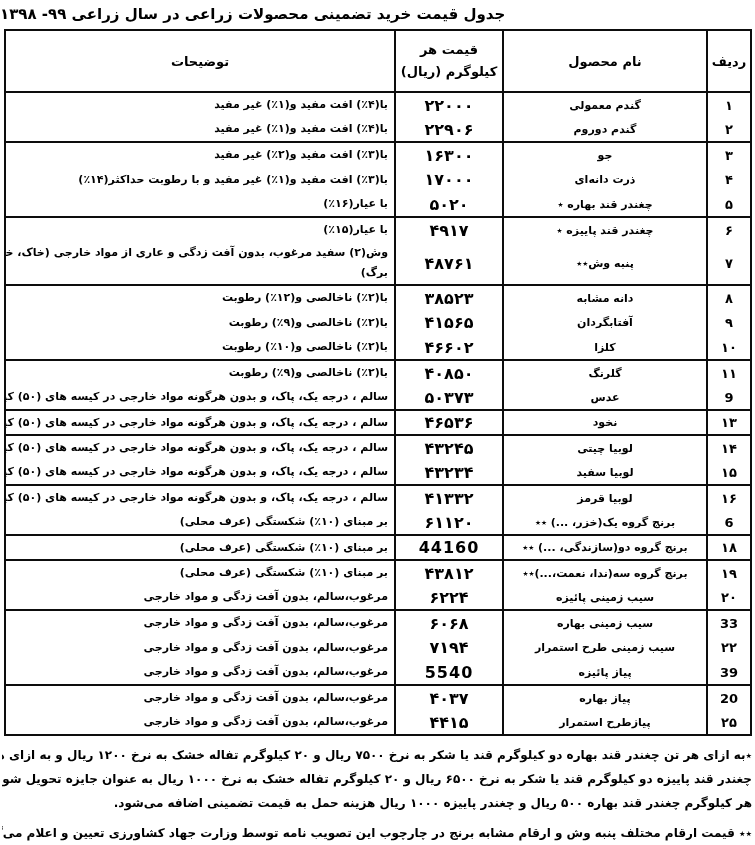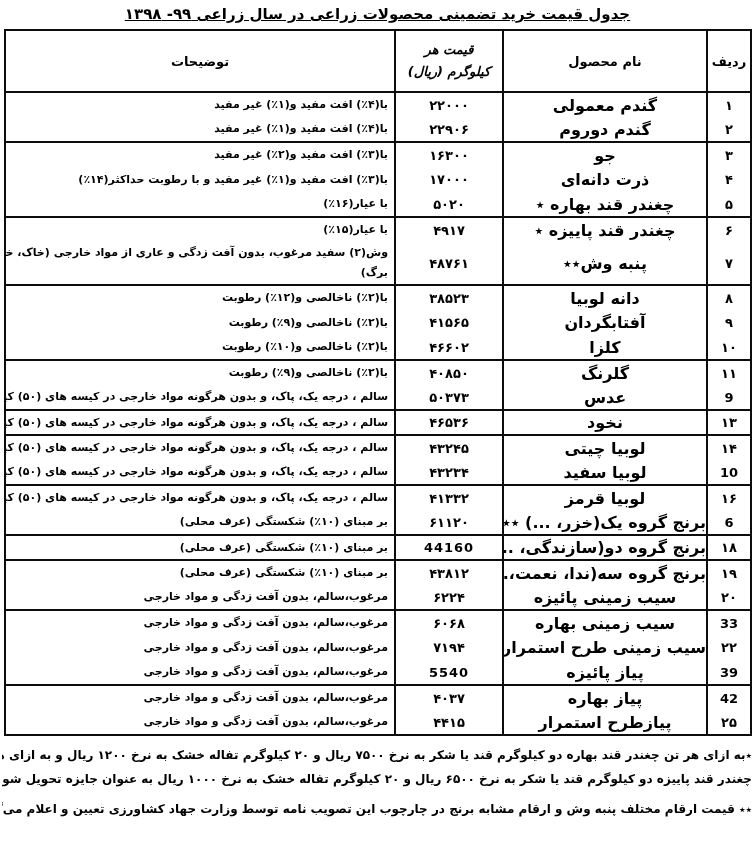--- a/index.html
+++ b/index.html
@@ -8,25 +8,24 @@
     width: 755px;
     height: 845px;
     overflow: hidden;
     background: #ffffff;
     color: #000000;
     direction: rtl;
     font-family: "DejaVu Sans", sans-serif;
     font-weight: bold;
   }
   .title {
-    text-align: center;
+    text-align: left;
     font-size: 15px;
     padding: 5px 0 4px 0;
     letter-spacing: 0.2px;
-    text-decoration: underline;
   }
   table.price-table {
     border-collapse: collapse;
     table-layout: fixed;
     width: 748px;
     margin: 2px 3px 0 4px;
     border: 2px solid #0d0d0d;
   }
   .price-table th, .price-table td {
     border-right: 2px solid #0d0d0d;
@@ -36,26 +35,26 @@
     padding: 0;
     text-align: center;
     vertical-align: middle;
     overflow: hidden;
   }
   .price-table thead th {
     height: 60px;
     font-size: 13px;
     border-bottom: 2px solid #0d0d0d;
   }
-  .price-table thead .price-head-line { line-height: 22px; font-style: italic; }
+  .price-table thead .price-head-line { line-height: 22px; }
   .price-table tbody tr { height: 25px; }
   .price-table tbody tr.group-end td { border-bottom: 2px solid #0d0d0d; }
   td.cell-num   { font-size: 13px; }
-  td.cell-name  { font-size: 16px; white-space: nowrap; }
-  td.cell-price { font-size: 13px; letter-spacing: 1px; }
+  td.cell-name  { font-size: 11px; white-space: nowrap; }
+  td.cell-price { font-size: 16px; letter-spacing: 1px; }
   td.cell-note  {
     text-align: right;
     padding: 1px 6px 1px 2px;
     font-size: 11px;
     white-space: nowrap;
   }
   td.cell-note .note-line { line-height: 20px; white-space: nowrap; }
   .footnotes { margin-top: 7px; padding: 0 3px 0 2px; }
   .fn1 .fn-line, .fn2 {
     text-align: right;
@@ -144,21 +143,21 @@
           <td class="cell-num">۷</td>
           <td class="cell-name">پنبه وش٭٭</td>
           <td class="cell-price">۴۸۷۶۱</td>
           <td class="cell-note">
             <div class="note-line">وش(۲) سفید مرغوب، بدون آفت زدگی و عاری از مواد خارجی (خاک، خاشاک، شاخ و</div>
             <div class="note-line">برگ)</div>
           </td>
         </tr>
         <tr>
           <td class="cell-num">۸</td>
-          <td class="cell-name">دانه لوبیا</td>
+          <td class="cell-name">دانه مشابه</td>
           <td class="cell-price">۳۸۵۲۳</td>
           <td class="cell-note">
             <div class="note-line">با(۲٪) ناخالصی و(۱۲٪) رطوبت</div>
           </td>
         </tr>
         <tr>
           <td class="cell-num">۹</td>
           <td class="cell-name">آفتابگردان</td>
           <td class="cell-price">۴۱۵۶۵</td>
           <td class="cell-note">
@@ -199,21 +198,21 @@
         </tr>
         <tr>
           <td class="cell-num">۱۴</td>
           <td class="cell-name">لوبیا چیتی</td>
           <td class="cell-price">۴۳۲۴۵</td>
           <td class="cell-note">
             <div class="note-line">سالم ، درجه یک، پاک، و بدون هرگونه مواد خارجی در کیسه های (۵۰) کیلو گرمی</div>
           </td>
         </tr>
         <tr class="group-end">
-          <td class="cell-num">10</td>
+          <td class="cell-num">۱۵</td>
           <td class="cell-name">لوبیا سفید</td>
           <td class="cell-price">۴۳۲۳۴</td>
           <td class="cell-note">
             <div class="note-line">سالم ، درجه یک، پاک، و بدون هرگونه مواد خارجی در کیسه های (۵۰) کیلو گرمی</div>
           </td>
         </tr>
         <tr>
           <td class="cell-num">۱۶</td>
           <td class="cell-name">لوبیا قرمز</td>
           <td class="cell-price">۴۱۳۳۲</td>
@@ -271,21 +270,21 @@
         </tr>
         <tr class="group-end">
           <td class="cell-num">39</td>
           <td class="cell-name">پیاز پائیزه</td>
           <td class="cell-price">5540</td>
           <td class="cell-note">
             <div class="note-line">مرغوب،سالم، بدون آفت زدگی و مواد خارجی</div>
           </td>
         </tr>
         <tr>
-          <td class="cell-num">42</td>
+          <td class="cell-num">20</td>
           <td class="cell-name">پیاز بهاره</td>
           <td class="cell-price">۴۰۳۷</td>
           <td class="cell-note">
             <div class="note-line">مرغوب،سالم، بدون آفت زدگی و مواد خارجی</div>
           </td>
         </tr>
         <tr class="group-end">
           <td class="cell-num">۲۵</td>
           <td class="cell-name">پیازطرح استمرار</td>
           <td class="cell-price">۴۴۱۵</td>
@@ -293,17 +292,18 @@
             <div class="note-line">مرغوب،سالم، بدون آفت زدگی و مواد خارجی</div>
           </td>
         </tr>
       </tbody>
   </table>
 
   <div class="footnotes">
     <div class="fn1">
         <div class="fn-line">٭به ازای هر تن چغندر قند بهاره دو کیلوگرم قند یا شکر به نرخ ۷۵۰۰ ریال و ۲۰ کیلوگرم تفاله خشک به نرخ ۱۲۰۰ ریال و به ازای هر تن</div>
         <div class="fn-line">چغندر قند پاییزه دو کیلوگرم قند یا شکر به نرخ ۶۵۰۰ ریال و ۲۰ کیلوگرم تفاله خشک به نرخ ۱۰۰۰ ریال به عنوان جایزه تحویل شود. به ازای</div>
+        <div class="fn-line">هر کیلوگرم چغندر قند بهاره ۵۰۰ ریال و چغندر پاییزه ۱۰۰۰ ریال هزینه حمل به قیمت تضمینی اضافه می‌شود.</div>
       </div>
     <div class="fn2">٭٭ قیمت ارقام مختلف پنبه وش و ارقام مشابه برنج در چارچوب این تصویب نامه توسط وزارت جهاد کشاورزی تعیین و اعلام می‌گردد.</div>
   </div>
 
 </div>
 
 </body></html>

